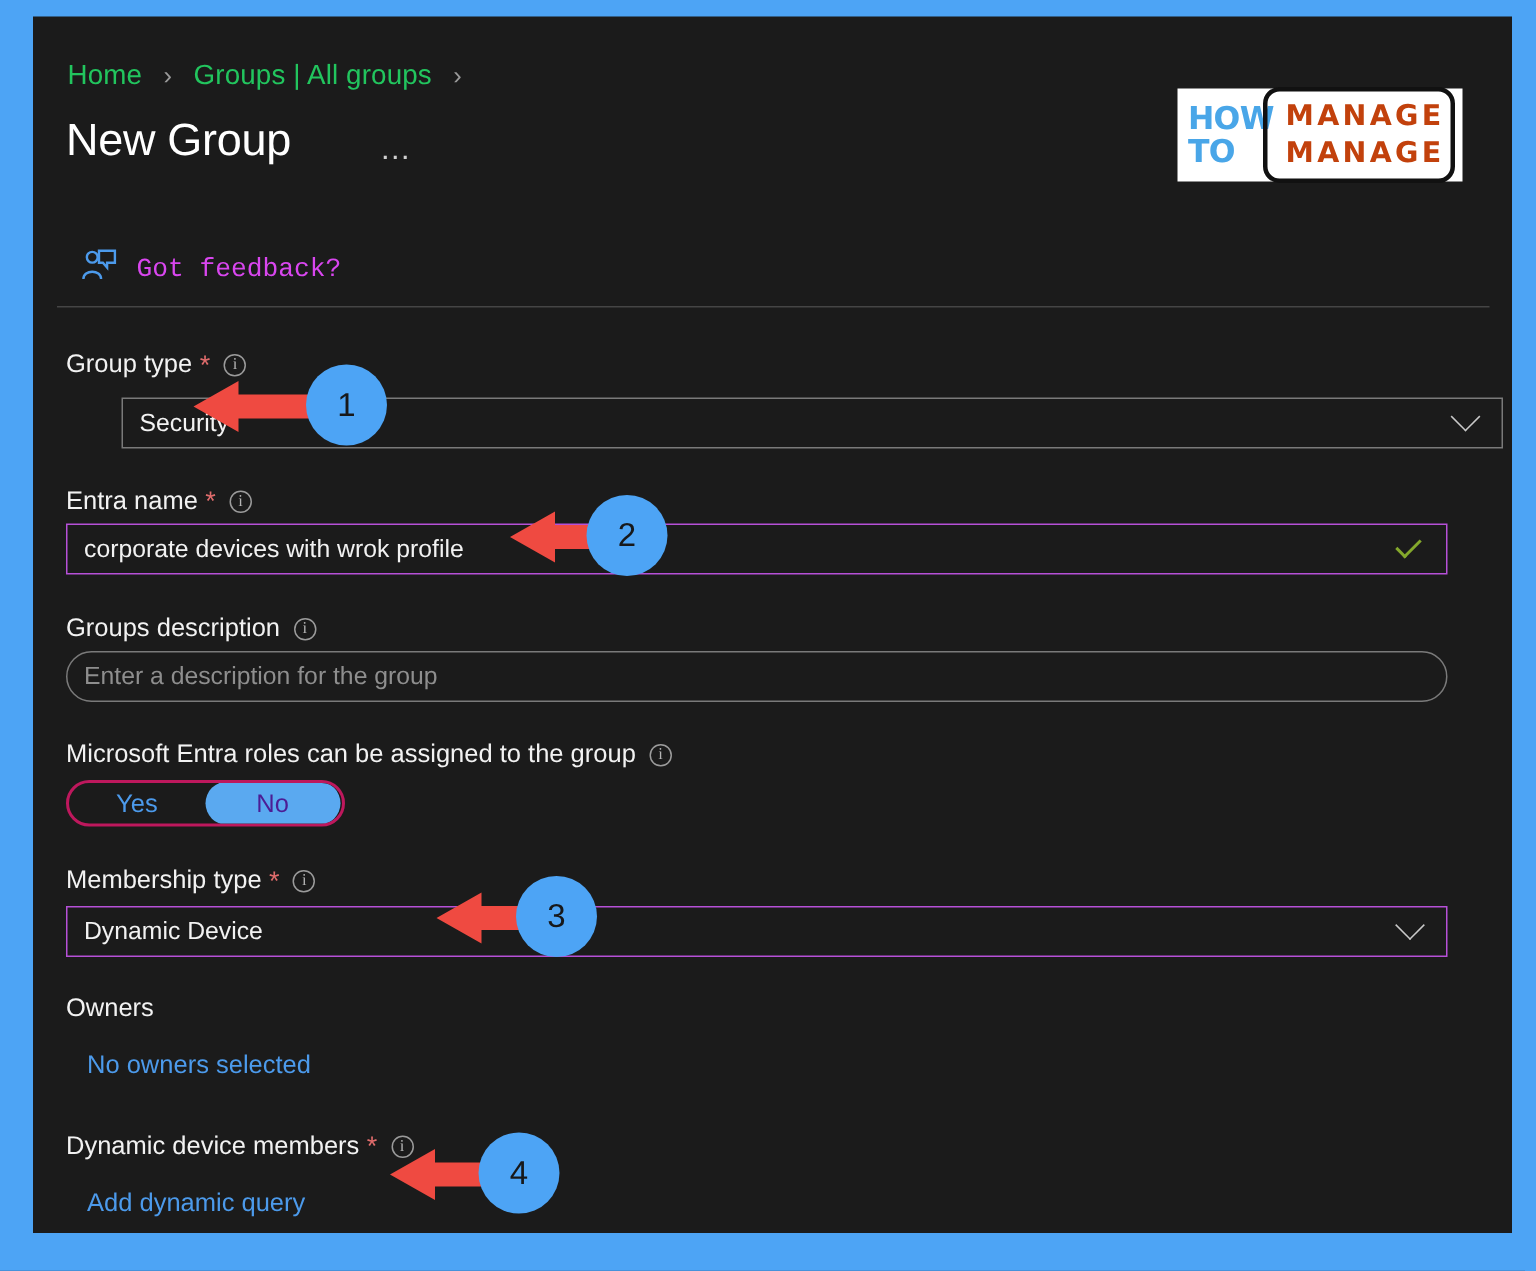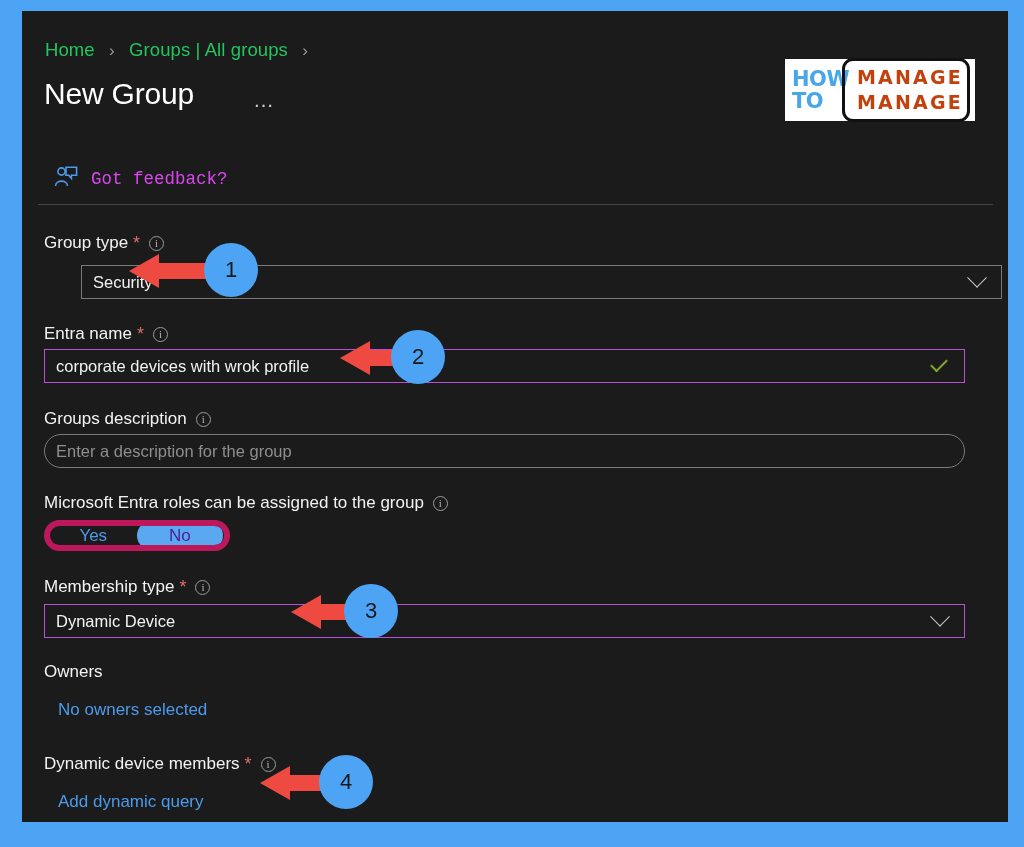--- a/index.html
+++ b/index.html
@@ -187,21 +187,21 @@
     margin-right: 6px;
     margin-bottom: 5px;
     flex: none;
   }
 
   
   #toggle {
     position: absolute;
     left: 22px; top: 509px;
     width: 186px; height: 31px;
-    border: 6px solid #be185d;
+    border: 2px solid #be185d;
     border-radius: 16px;
     display: flex;
     align-items: center;
     overflow: hidden;
   }
   #toggle .opt {
     flex: 1;
     text-align: center;
     font-size: 17px;
     line-height: 29px;

